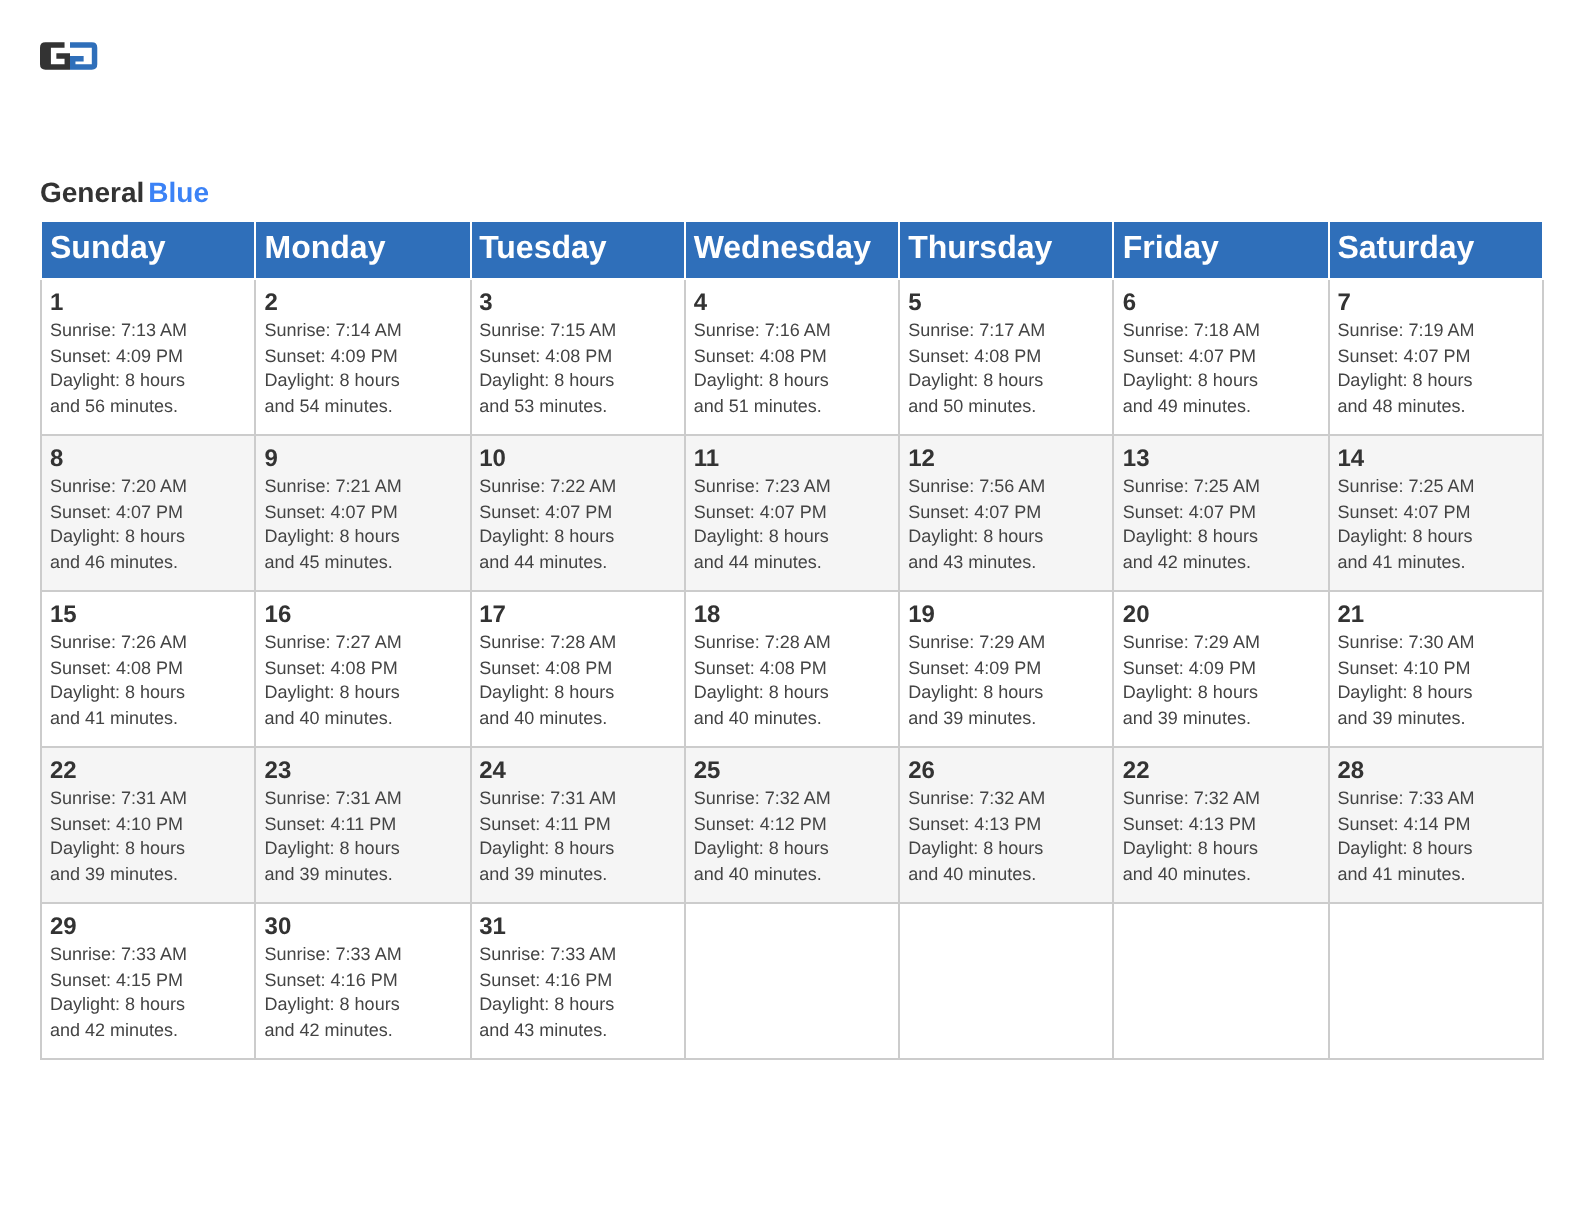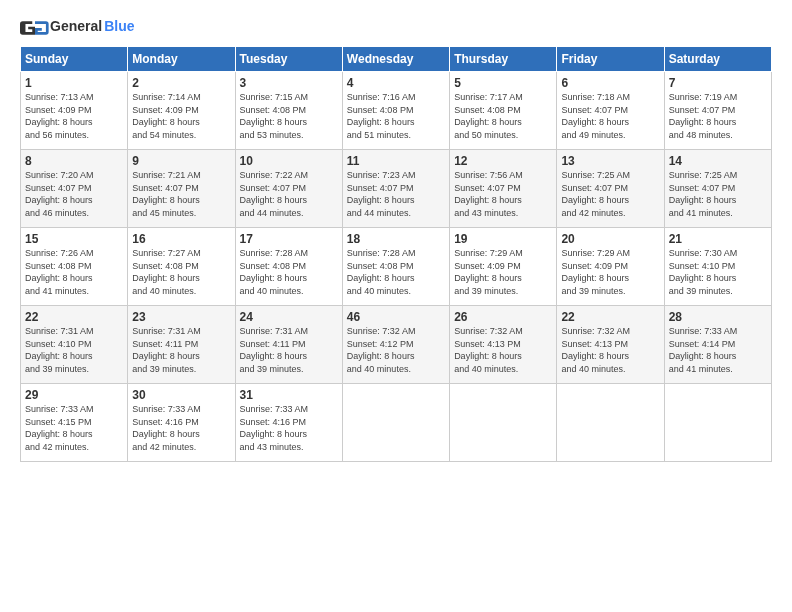--- a/index.html
+++ b/index.html
@@ -42,21 +42,21 @@
       color: #333;
     }
     .calendar {
       width: 100%;
       border-collapse: collapse;
       margin-top: 4px;
     }
     .calendar th {
       background: #2f6fba;
       color: #fff;
-      font-size: 12px;
+      font-size: 16px;
       font-weight: bold;
       padding: 5px 4px;
       text-align: left;
       border: 1px solid #fff;
     }
     .calendar td {
       border: 1px solid #ccc;
       vertical-align: top;
       padding: 4px 4px 3px 4px;
       width: calc(100% / 7);
@@ -78,22 +78,23 @@
     .day-detail {
       font-size: 9px;
       color: #444;
       line-height: 1.4;
     }
     .empty-cell {
       background: #fff !important;
     }
     .logo-wrap {
       display: flex;
-      flex-direction: row;
+      flex-direction: column;
       align-items: flex-start;
+      gap: 48px;
     }
     .logo-svg-text {
       display: flex;
       align-items: center;
       gap: 2px;
     }
   </style>
 </head>
 <body>
 
@@ -295,21 +296,21 @@
 and 39 minutes.</div>
           </td>
           <td>
             <span class="day-num">24</span>
             <div class="day-detail" style="white-space: pre-line;">Sunrise: 7:31 AM
 Sunset: 4:11 PM
 Daylight: 8 hours
 and 39 minutes.</div>
           </td>
           <td>
-            <span class="day-num">46</span>
+            <span class="day-num">25</span>
             <div class="day-detail" style="white-space: pre-line;">Sunrise: 7:32 AM
 Sunset: 4:12 PM
 Daylight: 8 hours
 and 40 minutes.</div>
           </td>
           <td>
             <span class="day-num">26</span>
             <div class="day-detail" style="white-space: pre-line;">Sunrise: 7:32 AM
 Sunset: 4:13 PM
 Daylight: 8 hours

